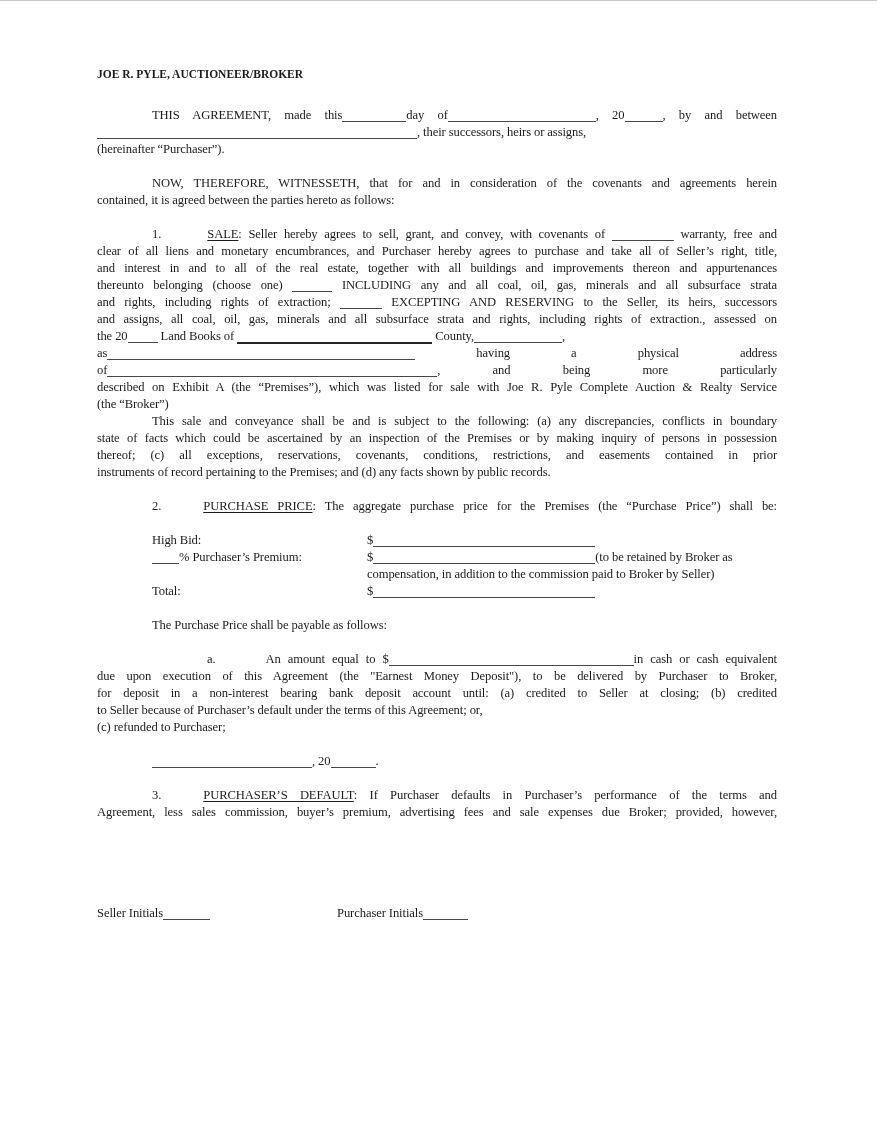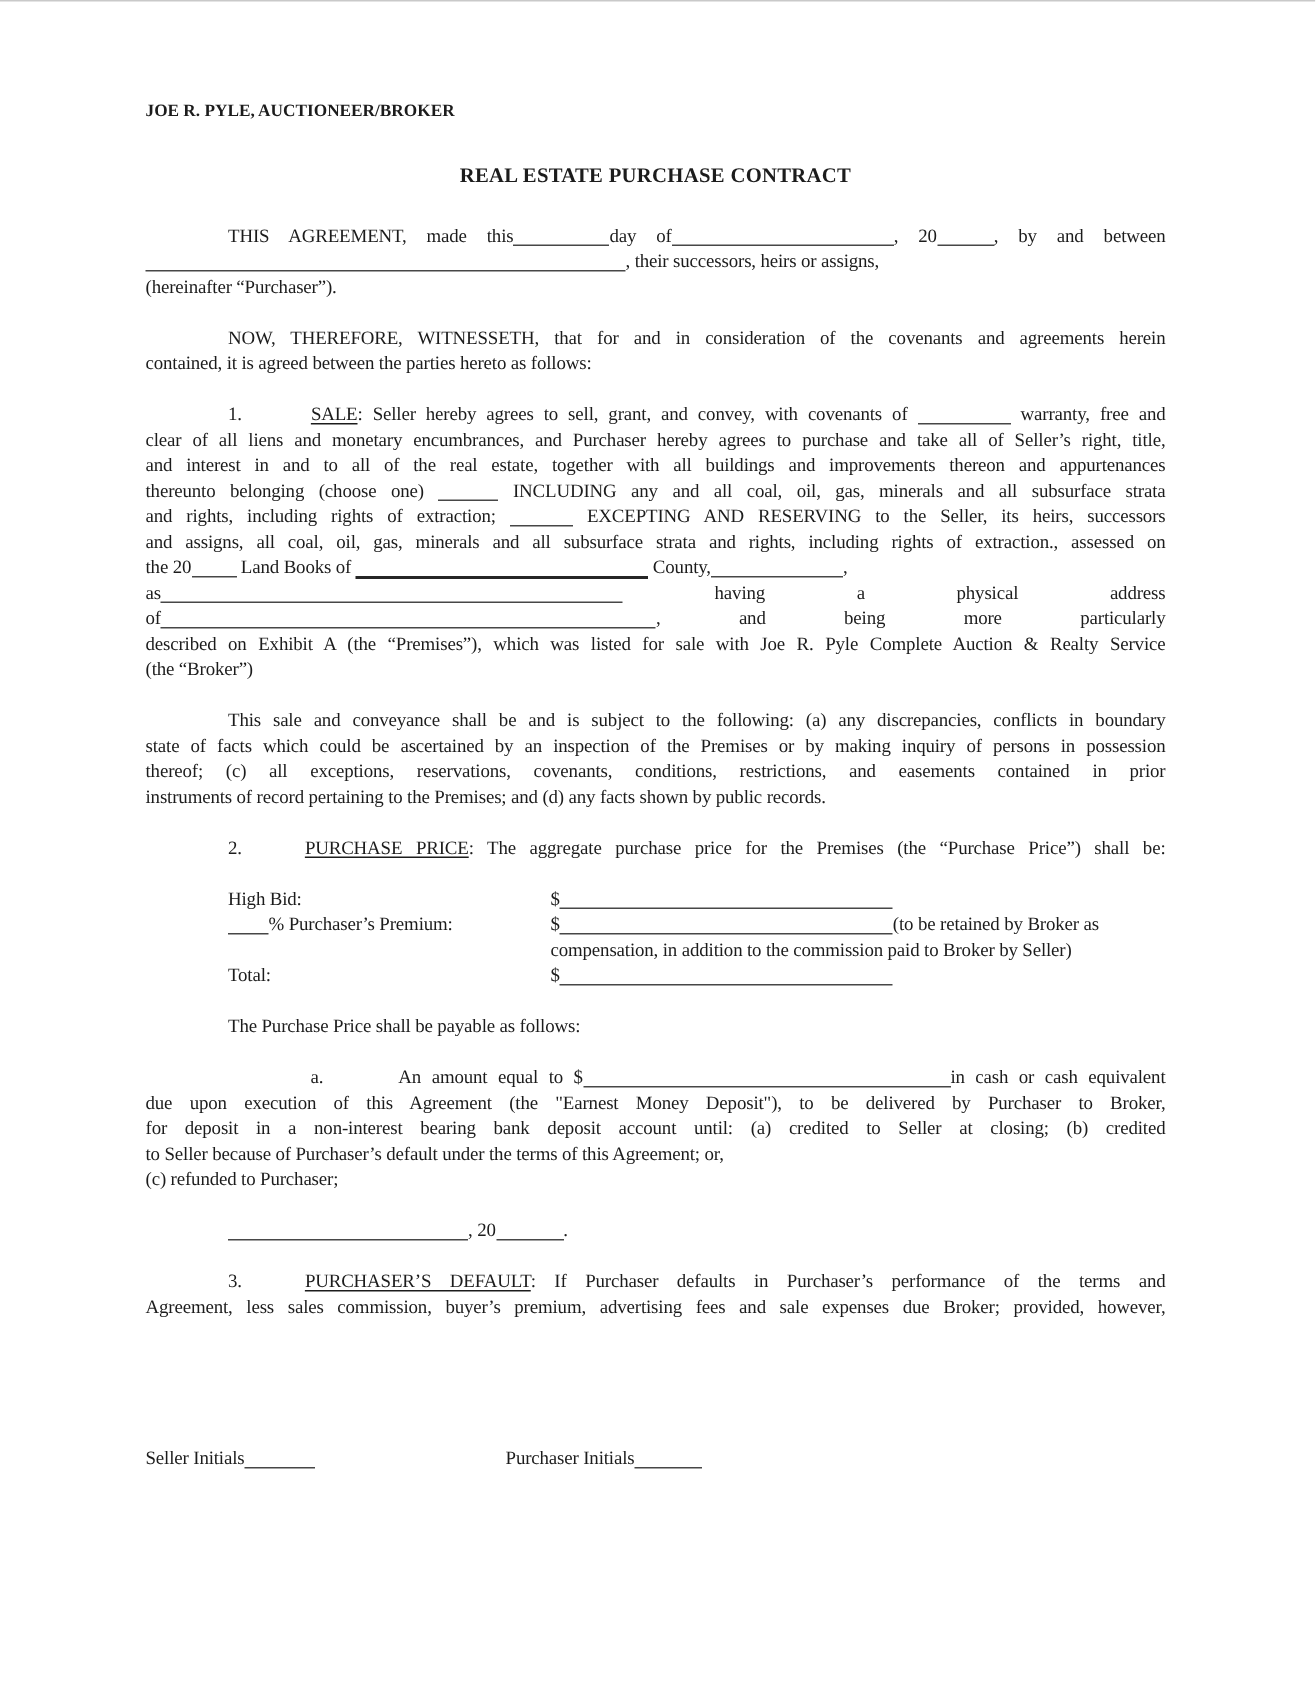--- a/index.html
+++ b/index.html
@@ -26,21 +26,20 @@
   .sp{display:inline-block;height:0;}
   .fix{display:inline-block;vertical-align:baseline;}
 </style>
 </head>
 <body>
 
 <div class="page">
   <div class="scan-edge"></div>
   <div class="content">
     <div class="letterhead">JOE R. PYLE, AUCTIONEER/BROKER</div>
-    <div class="doc-title">REAL ESTATE PURCHASE CONTRACT</div>
     <div id="doc-body">
         <div style="margin-top: 24px;">
           <div class="line just"><span class="sp" style="width: 55px;"></span><span class="tx">THIS AGREEMENT, made this</span><span class="bl" style="width: 64px;"></span><span class="tx">day of</span><span class="bl" style="width: 148px;"></span><span class="tx">, 20</span><span class="bl" style="width: 38px;"></span><span class="tx">, by and between</span></div>
           <div class="line"><span class="bl" style="width: 320px;"></span><span class="tx">, their successors, heirs or assigns,</span></div>
           <div class="line"><span class="tx">(hereinafter “Purchaser”).</span></div>
         </div>
         <div style="margin-top: 17px;">
           <div class="line just"><span class="sp" style="width: 55px;"></span><span class="tx">NOW, THEREFORE, WITNESSETH, that for and in consideration of the covenants and agreements herein</span></div>
           <div class="line"><span class="tx">contained, it is agreed between the parties hereto as follows:</span></div>
         </div>
@@ -50,21 +49,21 @@
           <div class="line just"><span class="tx">and interest in and to all of the real estate, together with all buildings and improvements thereon and appurtenances</span></div>
           <div class="line just"><span class="tx">thereunto belonging (choose one) </span><span class="bl" style="width: 40px;"></span><span class="tx"> INCLUDING any and all coal, oil, gas, minerals and all subsurface strata</span></div>
           <div class="line just"><span class="tx">and rights, including rights of extraction; </span><span class="bl" style="width: 42px;"></span><span class="tx"> EXCEPTING AND RESERVING to the Seller, its heirs, successors</span></div>
           <div class="line just"><span class="tx">and assigns, all coal, oil, gas, minerals and all subsurface strata and rights, including rights of extraction., assessed on</span></div>
           <div class="line"><span class="tx">the 20</span><span class="bl" style="width: 30px;"></span><span class="tx"> Land Books of </span><span class="bl thick" style="width: 195px;"></span><span class="tx"> County,</span><span class="bl" style="width: 88px;"></span><span class="tx">,</span></div>
           <div class="line just"><span class="tx">as</span><span class="bl" style="width: 308px;"></span><span class="tx"> having a physical address</span></div>
           <div class="line just"><span class="tx">of</span><span class="bl" style="width: 330px;"></span><span class="tx">, and being more particularly</span></div>
           <div class="line just"><span class="tx">described on Exhibit A (the “Premises”), which was listed for sale with Joe R. Pyle Complete Auction &amp; Realty Service</span></div>
           <div class="line"><span class="tx">(the “Broker”)</span></div>
         </div>
-        <div style="margin-top: 17px;">
+        <div style="">
           <div class="line just"><span class="sp" style="width: 55px;"></span><span class="tx">This sale and conveyance shall be and is subject to the following: (a) any discrepancies, conflicts in boundary</span></div>
           <div class="line just"><span class="tx">state of facts which could be ascertained by an inspection of the Premises or by making inquiry of persons in possession</span></div>
           <div class="line just"><span class="tx">thereof; (c) all exceptions, reservations, covenants, conditions, restrictions, and easements contained in prior</span></div>
           <div class="line"><span class="tx">instruments of record pertaining to the Premises; and (d) any facts shown by public records.</span></div>
         </div>
         <div style="margin-top: 17px;">
           <div class="line just"><span class="sp" style="width: 55px;"></span><span class="tx">2.</span><span class="sp" style="width: 42px;"></span><span class="ul">PURCHASE PRICE</span><span class="tx">: The aggregate purchase price for the Premises (the “Purchase Price”) shall be:</span></div>
         </div>
         <div style="margin-top: 17px; margin-left: 55px;">
           <div class="line"><span class="fix" style="width: 215px;"><span class="tx">High Bid:</span></span><span class="tx">$</span><span class="bl" style="width: 222px;"></span></div>

